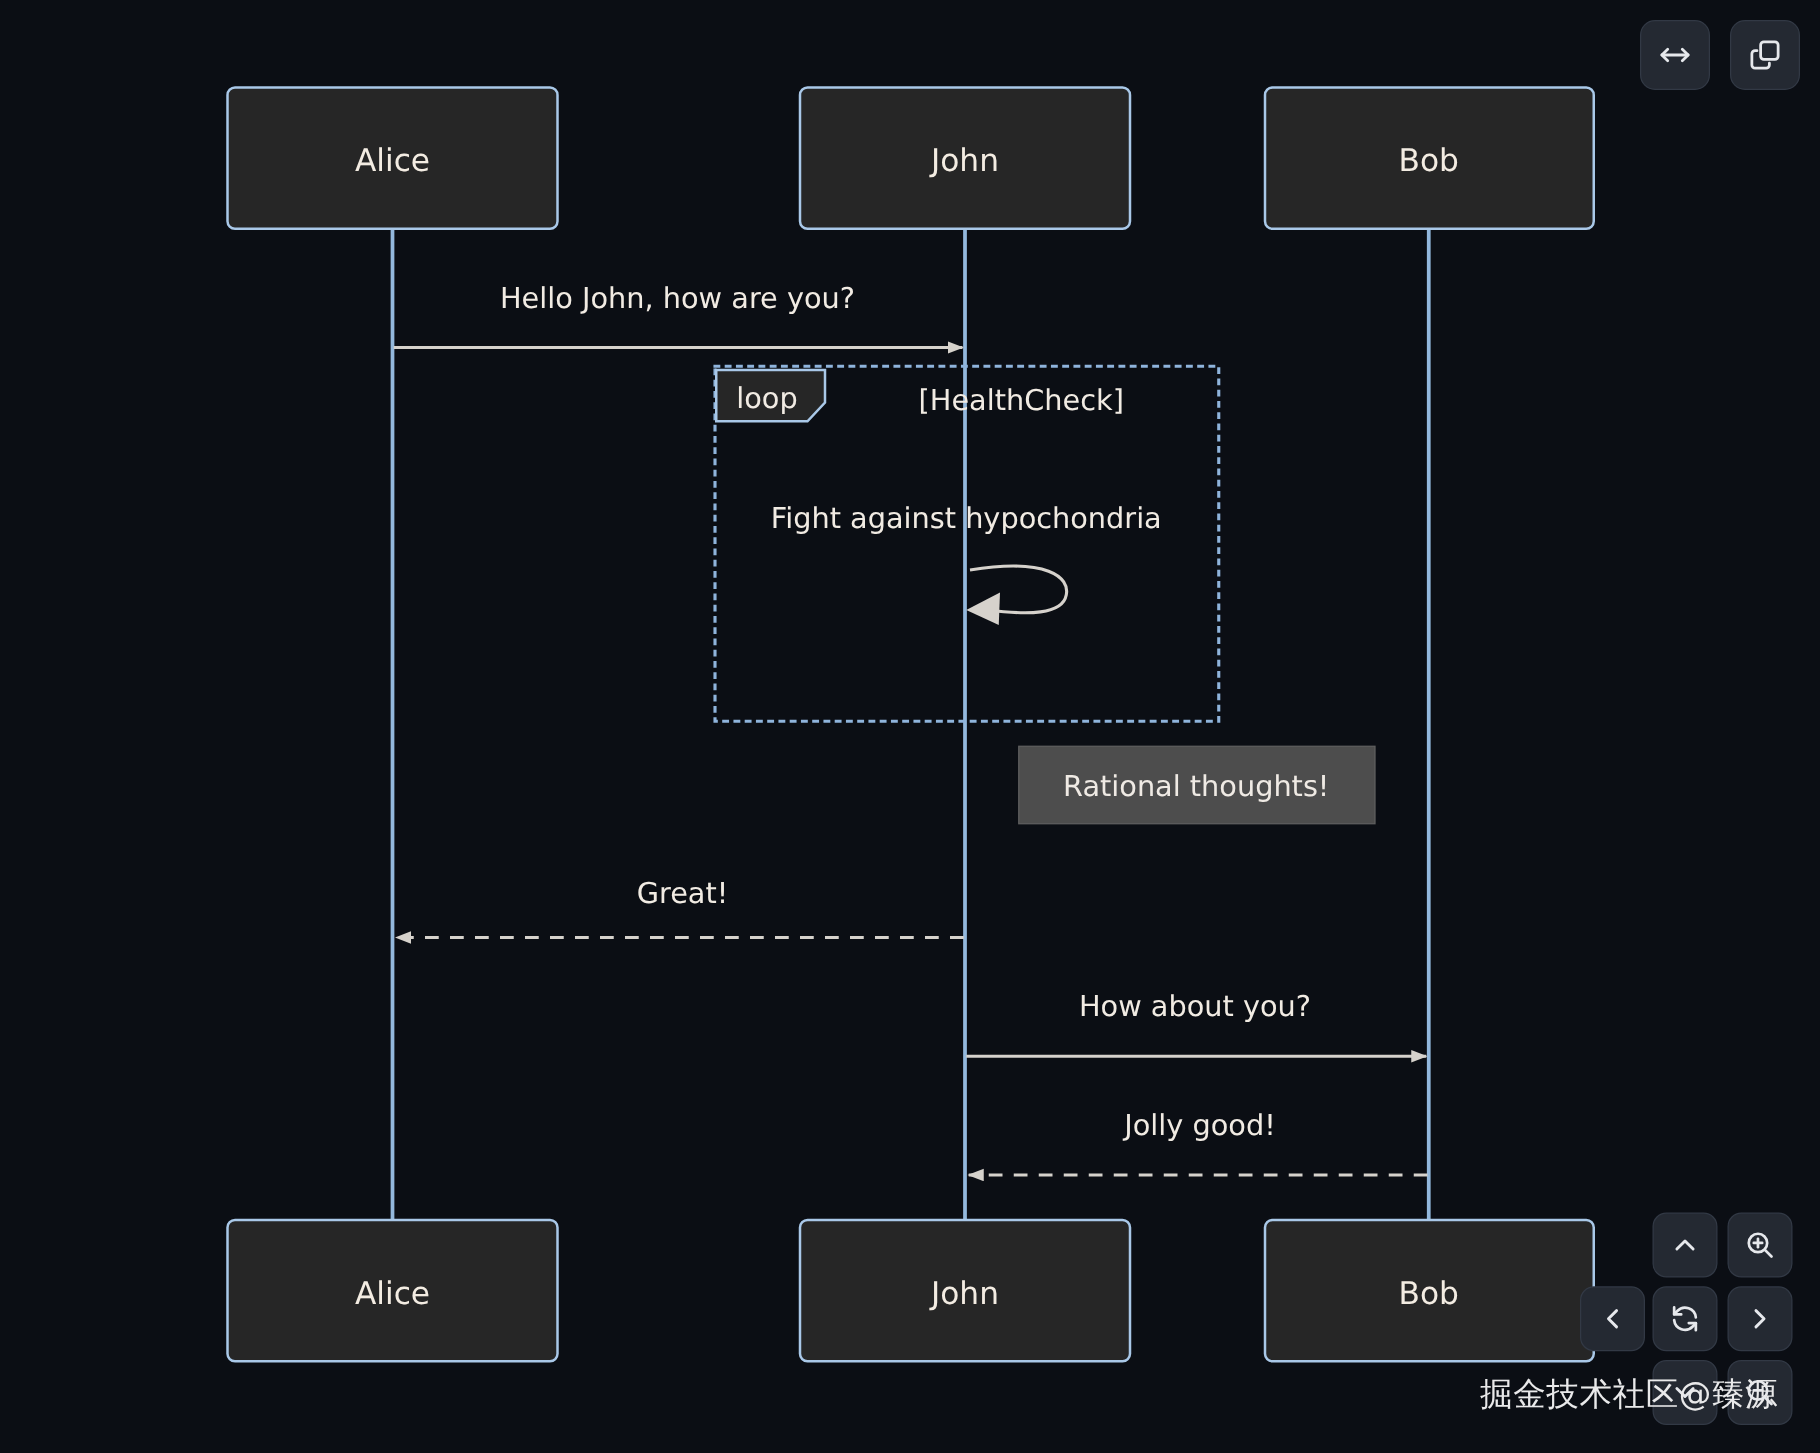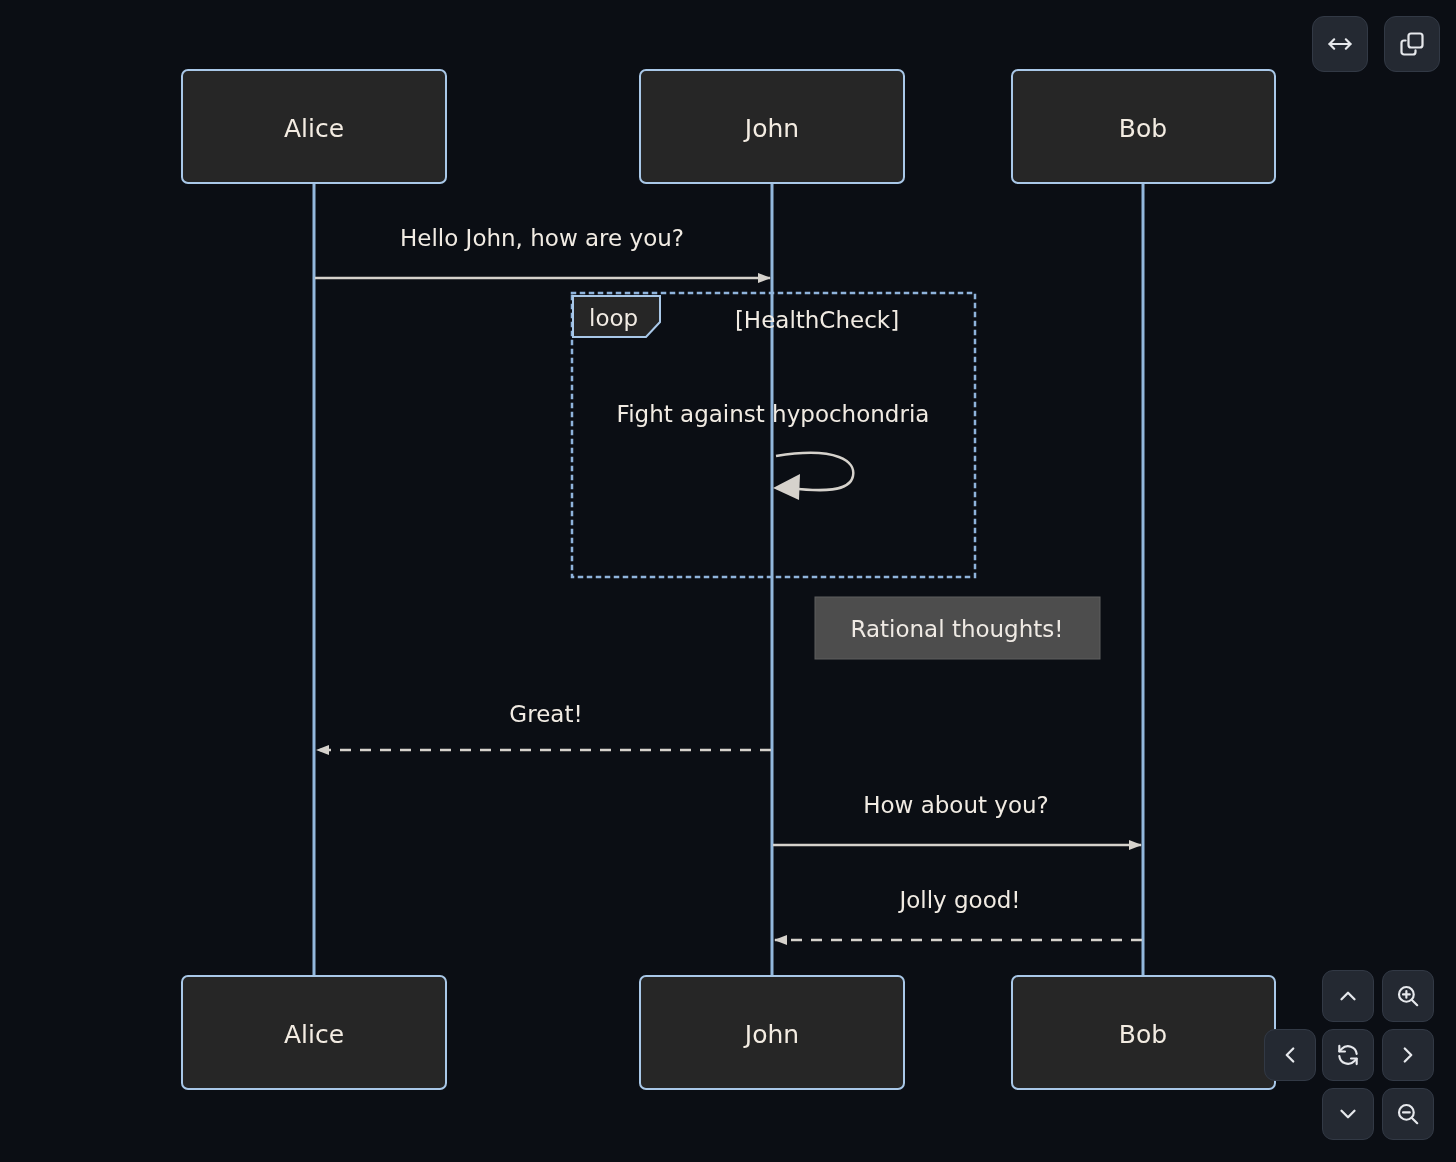--- a/index.html
+++ b/index.html
@@ -251,14 +251,15 @@
   <div class="btn btn-sm" id="btn-zoom-out">
     <span>
       <svg width="26" height="26" viewBox="0 0 24 24" fill="none" stroke="#e6e8ec" stroke-width="2" stroke-linecap="round" stroke-linejoin="round">
         <circle cx="10.5" cy="10.5" r="6.8"></circle>
         <line x1="15.6" y1="15.6" x2="20.5" y2="20.5"></line>
         <line x1="7.4" y1="10.5" x2="13.6" y2="10.5"></line>
       </svg>
     </span>
   </div>
 
+  <div id="watermark">掘金技术社区@臻源</div>
 
 </div>
 
 </body></html>

